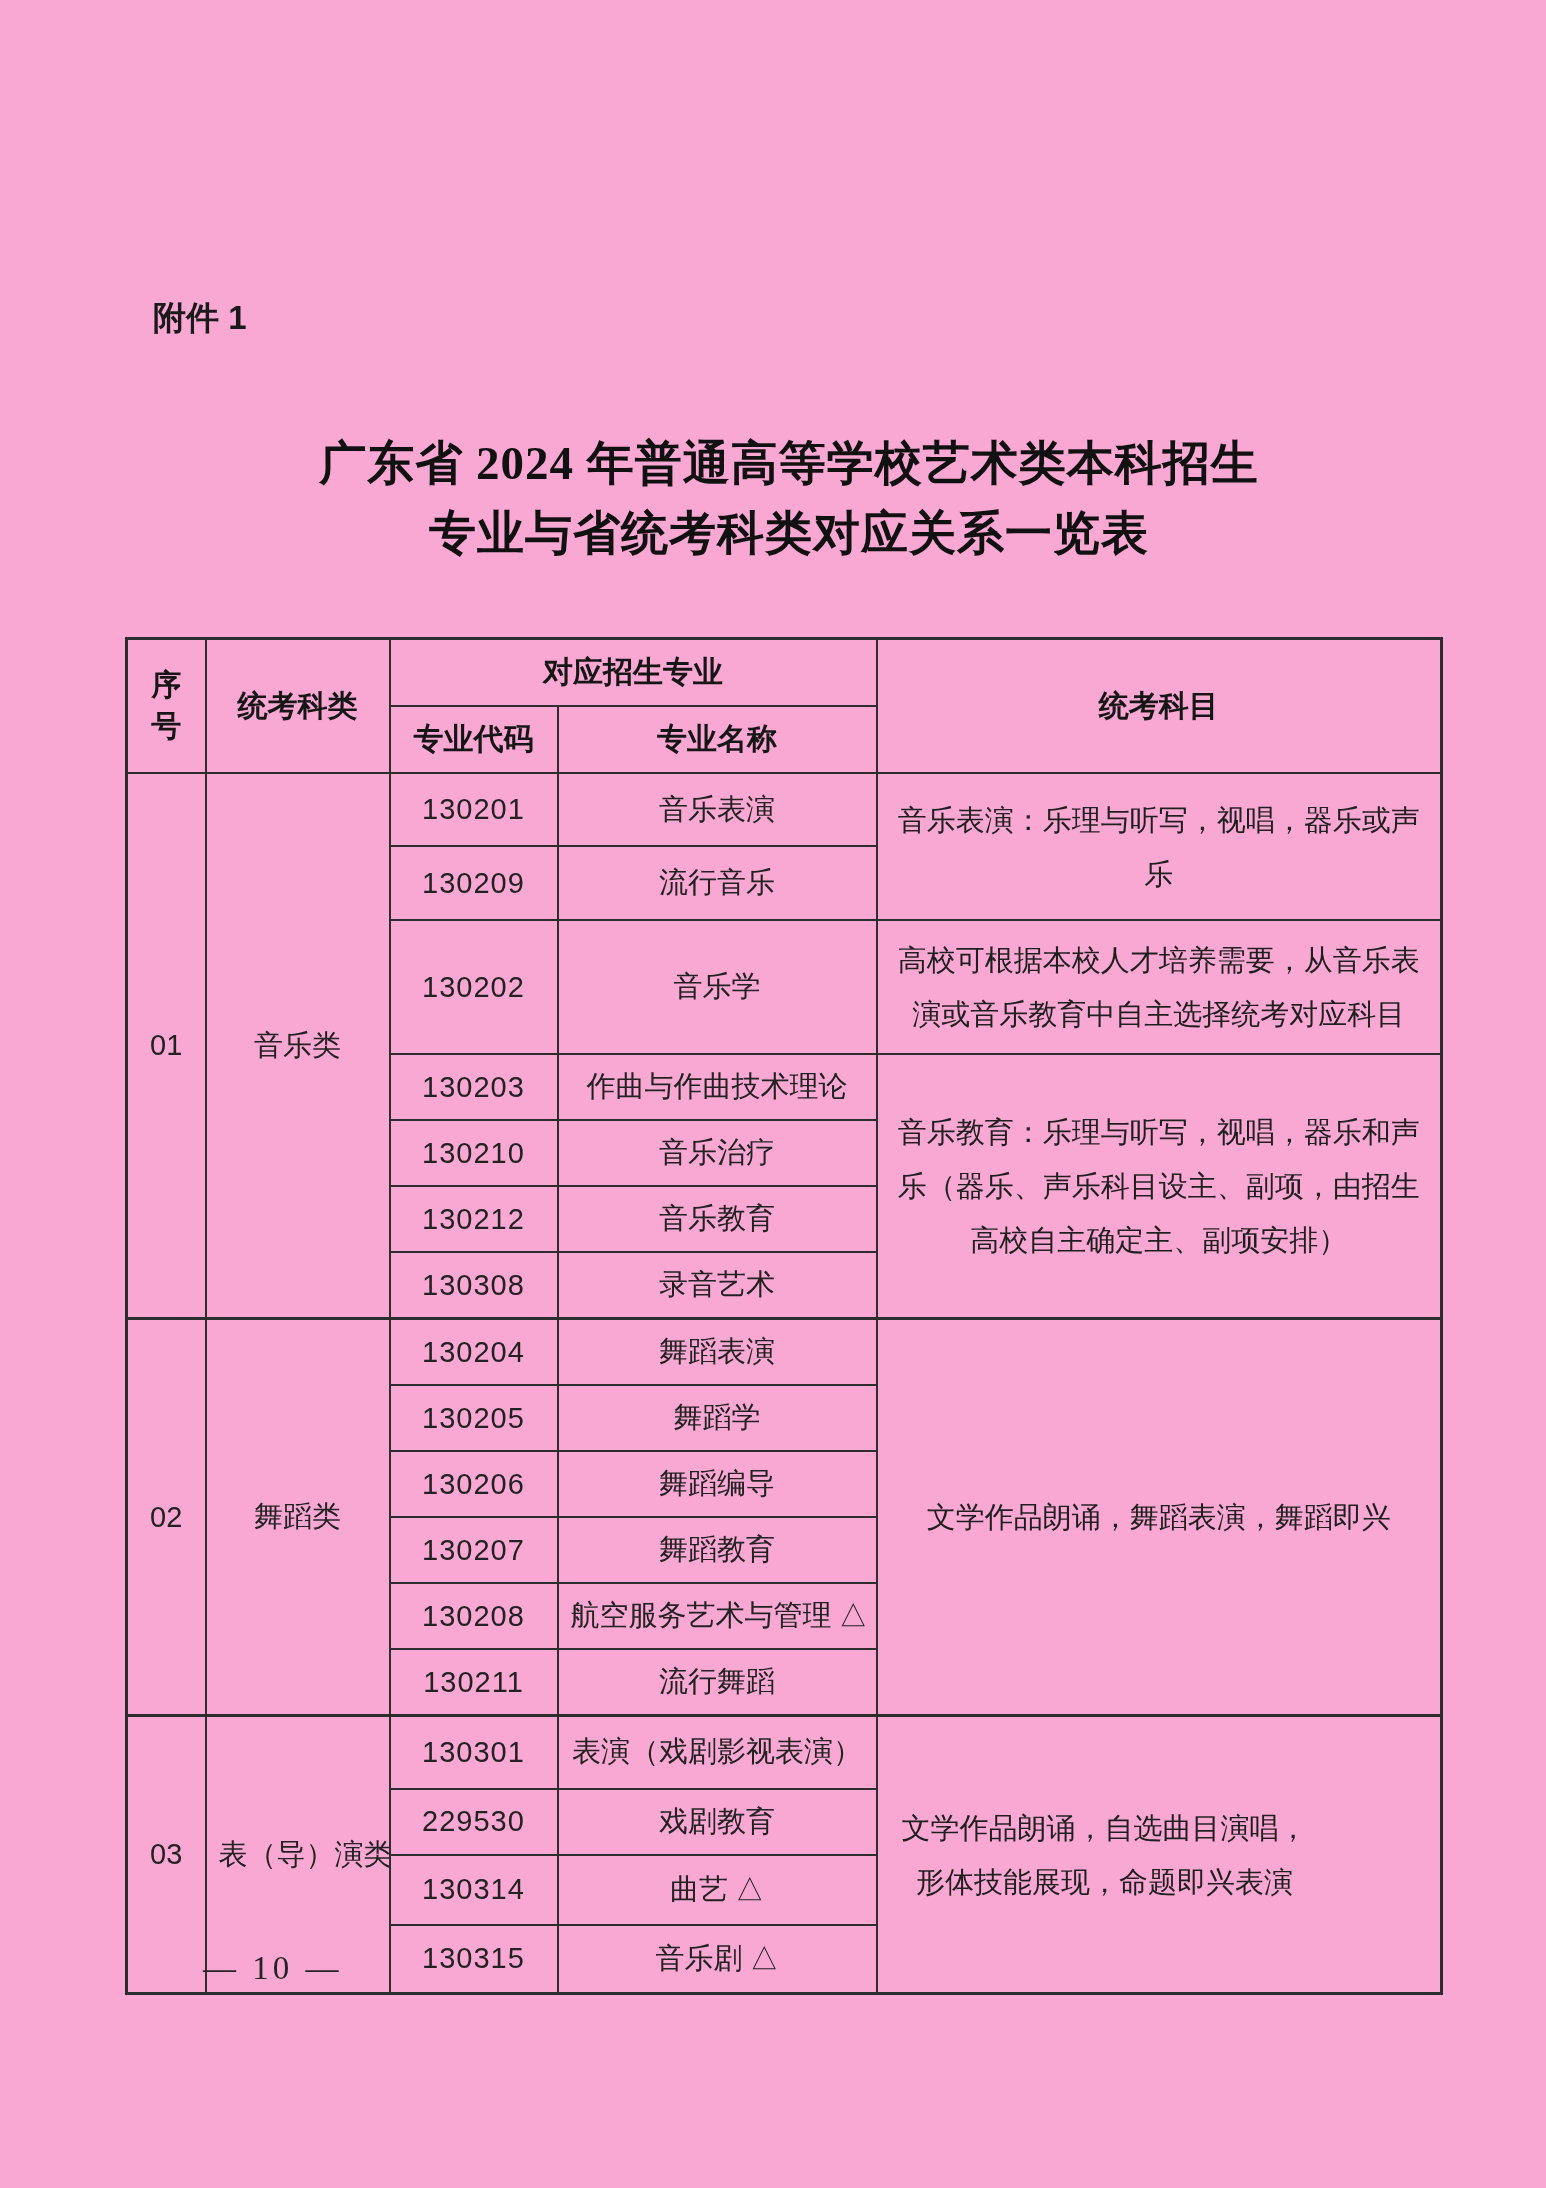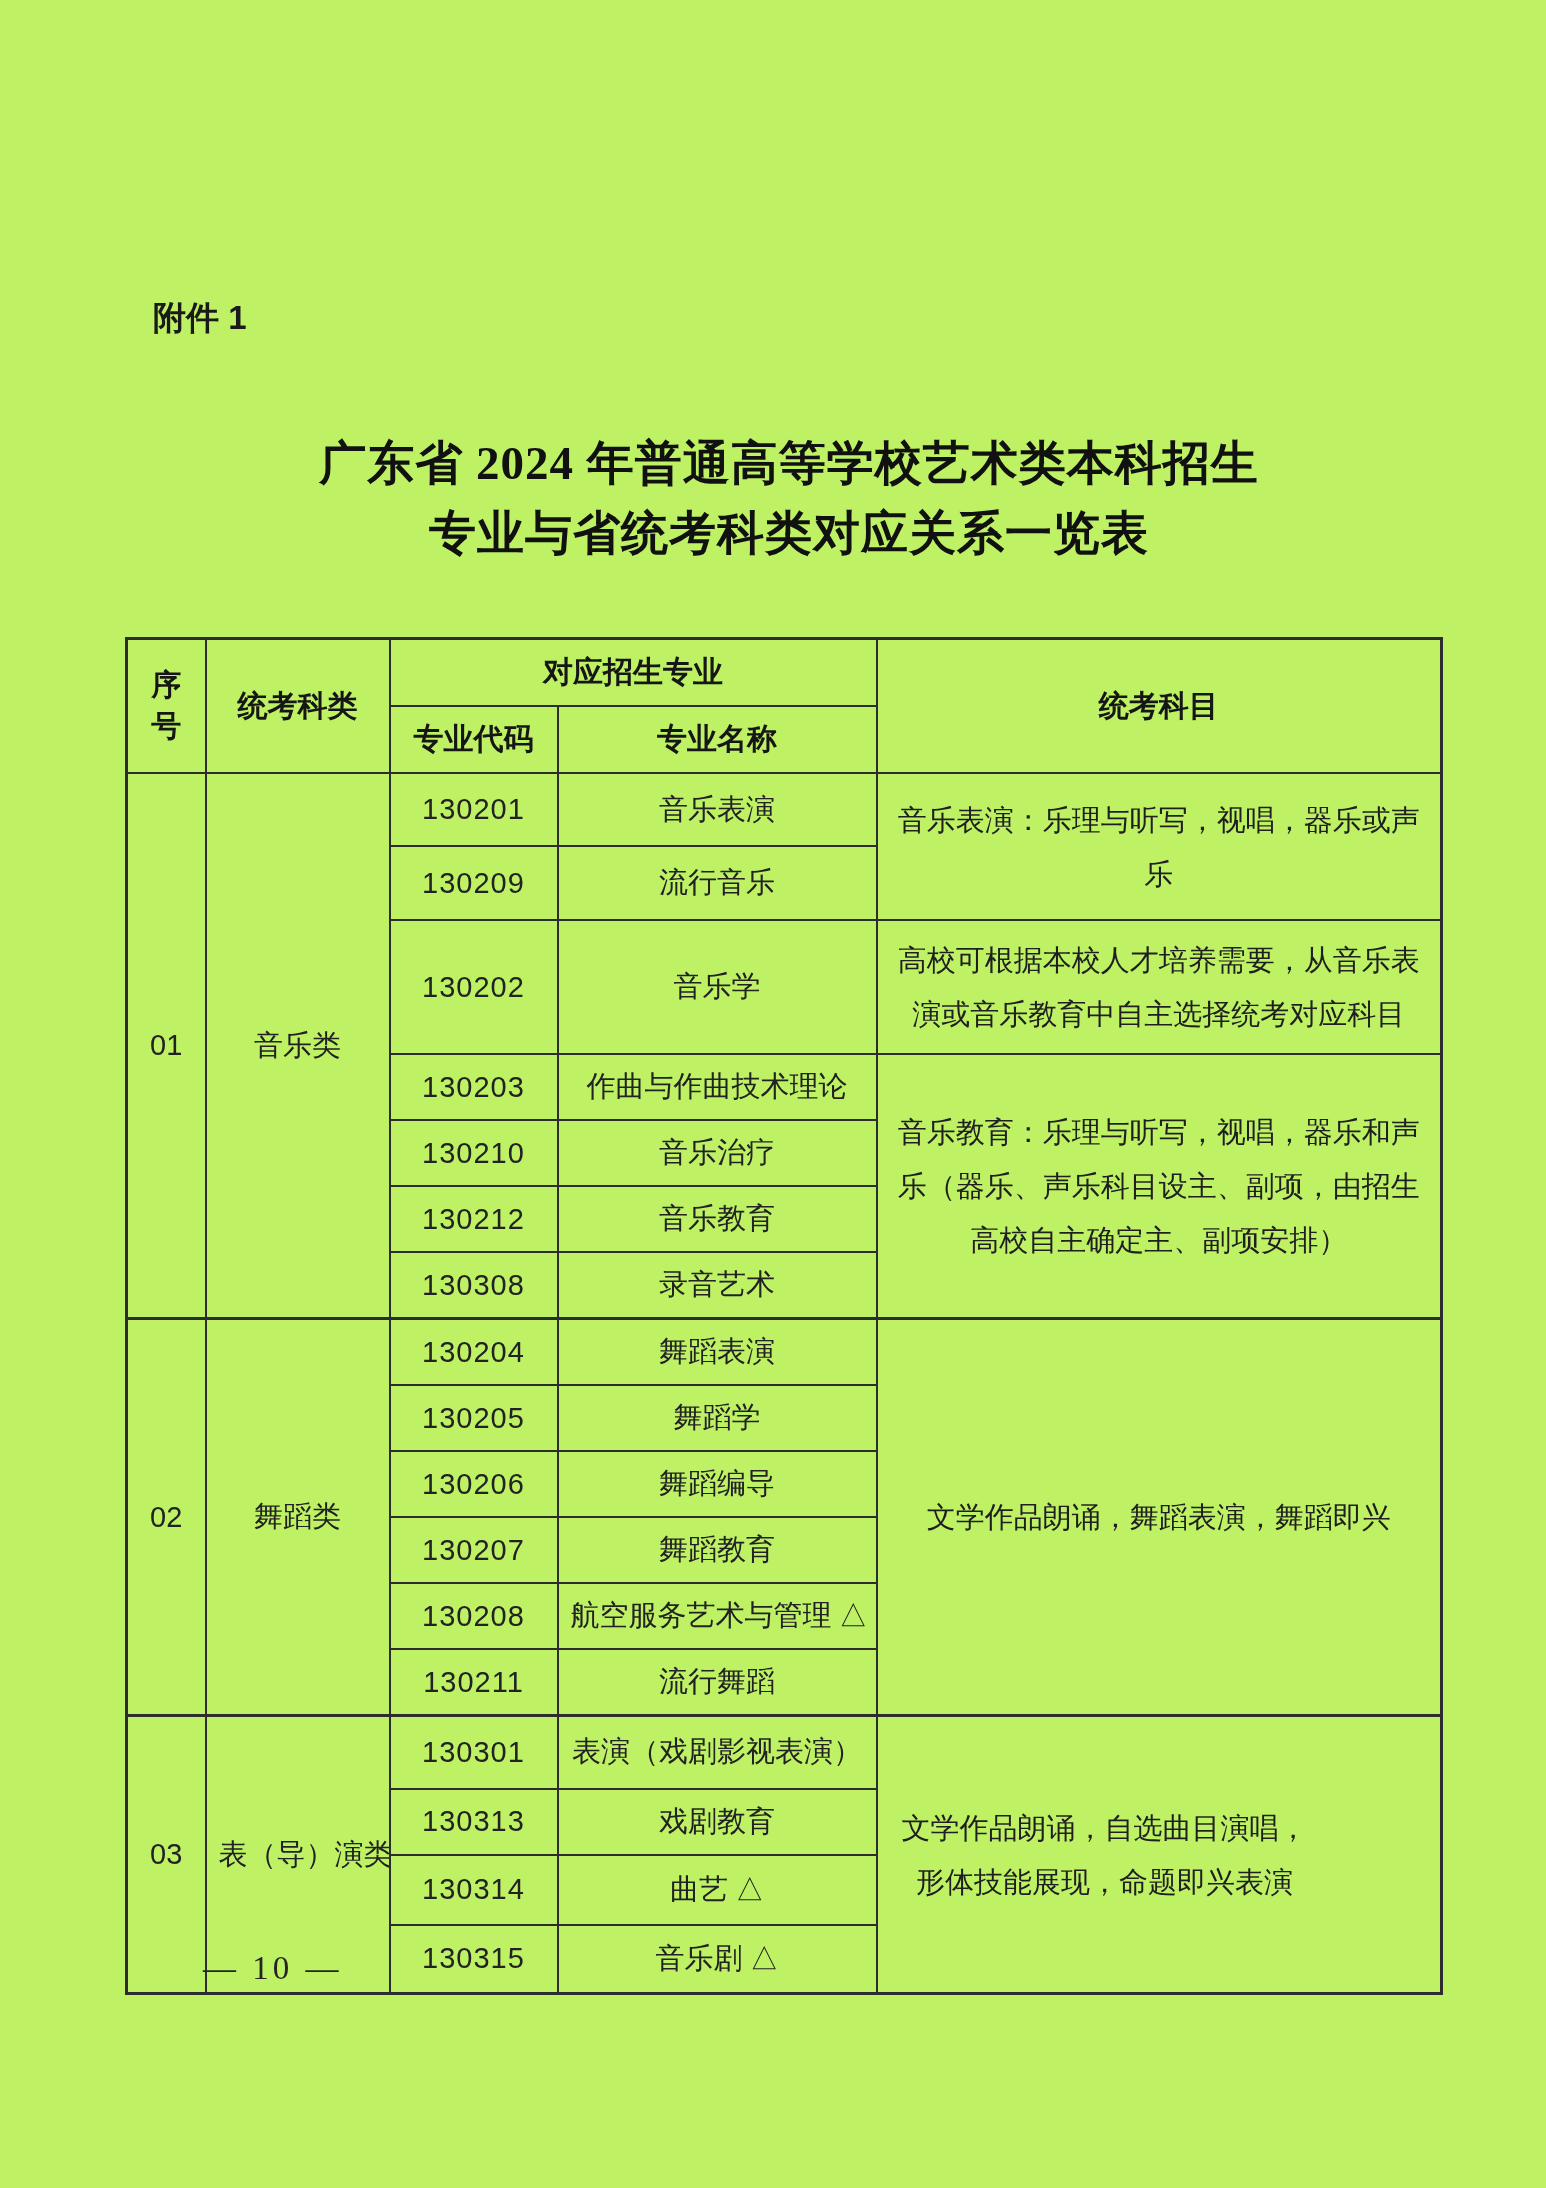--- a/index.html
+++ b/index.html
@@ -1,20 +1,20 @@
 <!DOCTYPE html>
 <html><head>
 <meta charset="utf-8">
 <style>
   html, body { margin: 0; padding: 0; background: #ffffff; }
   .page {
     position: relative;
     width: 1546px;
     height: 2188px;
-    background: #bef264;
+    background: #f9a8d4;
     color: #1d1d1d;
     font-family: "Liberation Serif", serif;
     overflow: hidden;
   }
   .attachment {
     position: absolute;
     left: 153px;
     top: 296px;
     font-family: "Liberation Sans", sans-serif;
     font-weight: 700;
@@ -213,21 +213,21 @@
     <tr style="height:73px" class="group-start">
       <td class="c-idx" rowspan="4">03</td>
       <td class="c-cat" rowspan="4">表（导）演类</td>
       <td class="c-code">130301</td>
       <td class="c-name">表演（戏剧影视表演）</td>
       <td class="c-subj" rowspan="4">
         <div class="subj-text subj-narrow">文学作品朗诵，自选曲目演唱，形体技能展现，命题即兴表演</div>
       </td>
     </tr>
     <tr style="height:66px">
-      <td class="c-code">130313</td>
+      <td class="c-code">229530</td>
       <td class="c-name">戏剧教育</td>
     </tr>
     <tr style="height:70px">
       <td class="c-code">130314</td>
       <td class="c-name">曲艺 △</td>
     </tr>
     <tr style="height:69px">
       <td class="c-code">130315</td>
       <td class="c-name">音乐剧 △</td>
     </tr>

